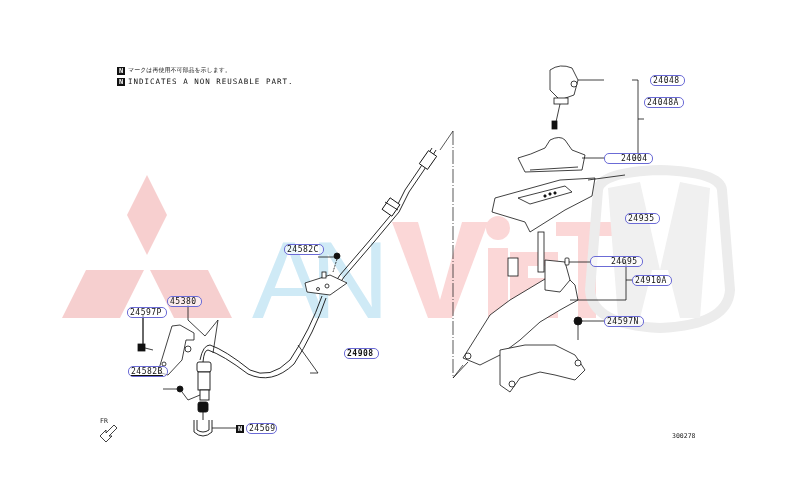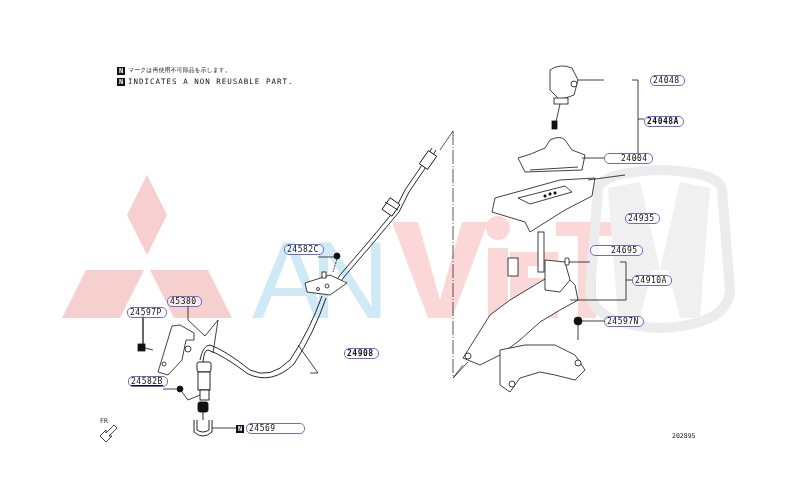--- a/index.html
+++ b/index.html
@@ -2,21 +2,21 @@
 <html><head>
 <meta charset="utf-8">
 <style>
   html,body{margin:0;padding:0;background:#ffffff;}
   body{width:800px;height:500px;position:relative;overflow:hidden;font-family:"DejaVu Sans",sans-serif;}
   .canvas{position:absolute;left:0;top:0;width:800px;height:500px;}
   .note{position:absolute;left:117px;font-family:"DejaVu Sans Mono",monospace;font-size:7.5px;color:#111;letter-spacing:1px;display:flex;align-items:center;gap:3px;white-space:nowrap;}
   .nbox{display:inline-block;width:8px;height:8px;background:#111;color:#fff;font-size:7px;line-height:8px;text-align:center;font-weight:bold;letter-spacing:0;}
   .label{position:absolute;font-family:"DejaVu Sans Mono",monospace;font-size:8px;color:#111;border:1px solid #6b6bd6;border-radius:5px;padding:0 4px 0 2px;line-height:9px;background:rgba(255,255,255,0.6);letter-spacing:0.5px;white-space:nowrap;cursor:pointer;}
   .label.with-n{border:none;padding:0;display:flex;align-items:center;gap:2px;}
-  .label.with-n .code{border:1px solid #6b6bd6;border-radius:5px;padding:0 28px 0 2px;line-height:9px;}
+  .label.with-n .code{border:1px solid #6b6bd6;border-radius:5px;padding:0 0 0 2px;line-height:9px;}
   .fr{position:absolute;left:100px;top:417px;font-family:"DejaVu Sans Mono",monospace;font-size:6.5px;color:#222;text-align:right;}
   .ref{position:absolute;left:672px;top:432px;font-family:"DejaVu Sans Mono",monospace;font-size:6.5px;color:#222;}
 </style>
 </head>
 <body>
 
 <svg class="canvas" viewBox="0 0 800 500" xmlns="http://www.w3.org/2000/svg">
 
   <g fill="#f6caca" opacity="0.9">
     <polygon points="147,175 167,215 147,255 127,215"></polygon>
@@ -166,30 +166,30 @@
 <div class="note" style="top:66px;">
   <span class="nbox">N</span>
   <span style="font-size:6px;letter-spacing:0;">マークは再使用不可部品を示します。</span>
 </div>
 <div class="note" style="top:77px;">
   <span class="nbox">N</span>
   <span>INDICATES A NON REUSABLE PART.</span>
 </div>
 
 <div class="label" style="left:604px;top:75px;margin-left:46px;">24048</div>
-<div class="label" style="left:644px;top:116px;font-weight:bold;">24048A</div>
+<div class="label" style="left:644px;top:97px;">24048A</div>
 <div class="label" style="left:604px;top:153px;padding-left:16px;">24004</div>
 <div class="label" style="left:625px;top:170px;margin-top:43px;">24935</div>
-<div class="label" style="left:590px;top:245px;padding-left:20px;">24695</div>
+<div class="label" style="left:590px;top:256px;padding-left:20px;">24695</div>
 <div class="label" style="left:632px;top:275px;">24910A</div>
 <div class="label" style="left:604px;top:316px;">24597N</div>
 <div class="label" style="left:284px;top:244px;">24582C</div>
 <div class="label" style="left:167px;top:296px;">45380</div>
 <div class="label" style="left:127px;top:307px;">24597P</div>
 <div class="label" style="left:344px;top:348px;font-weight:bold;">24908</div>
-<div class="label" style="left:128px;top:376px;text-decoration:underline;">24582B</div>
+<div class="label" style="left:128px;top:366px;text-decoration:underline;">24582B</div>
 <div class="label with-n" style="left:236px;top:423px;">
   <span class="nbox">N</span>
   <span class="code">24569</span>
 </div>
 
 <div class="fr">FR</div>
-<div class="ref">202895</div>
+<div class="ref">300278</div>
 
 </body></html>

